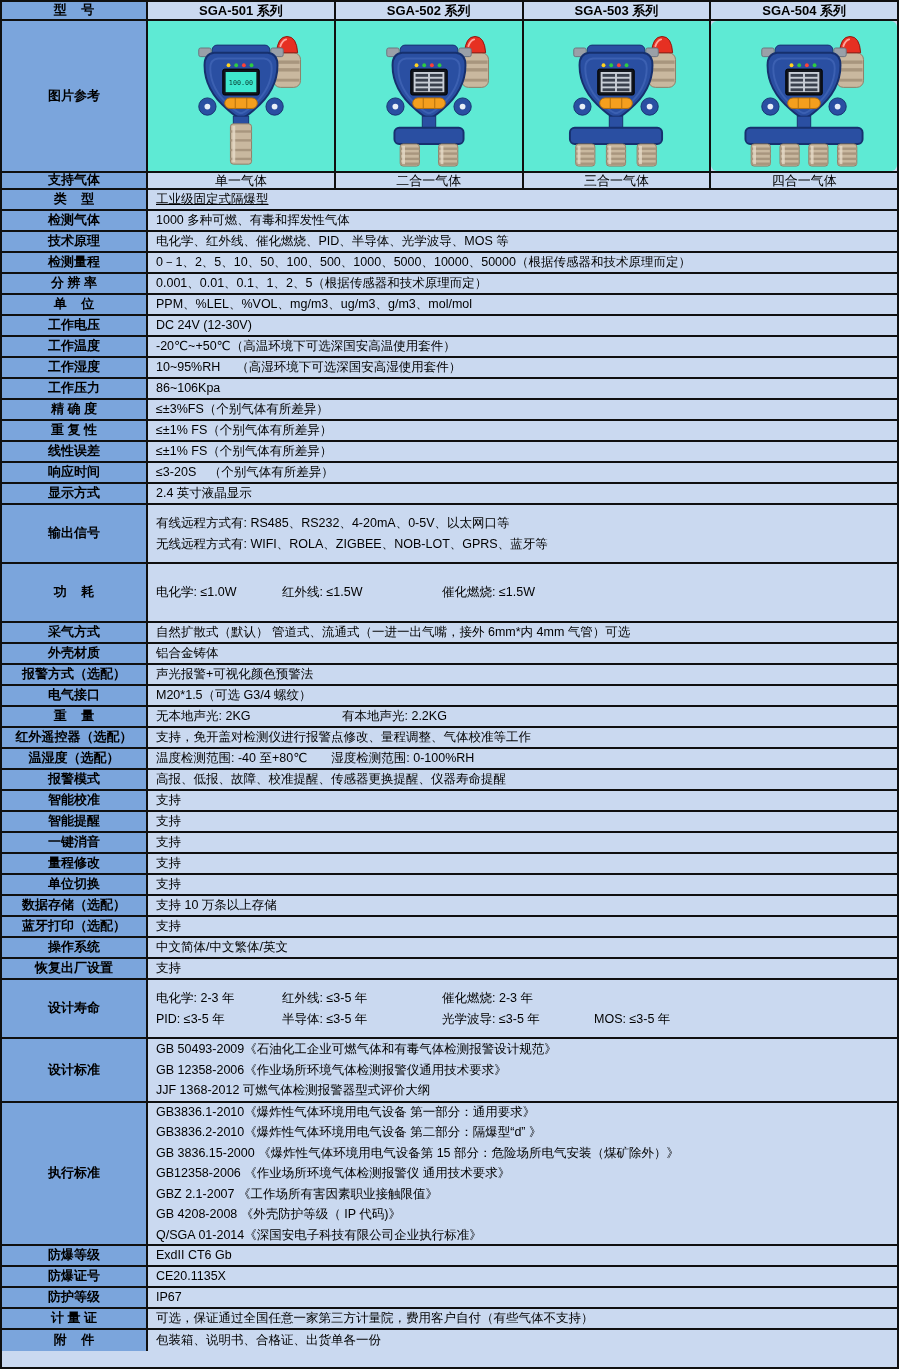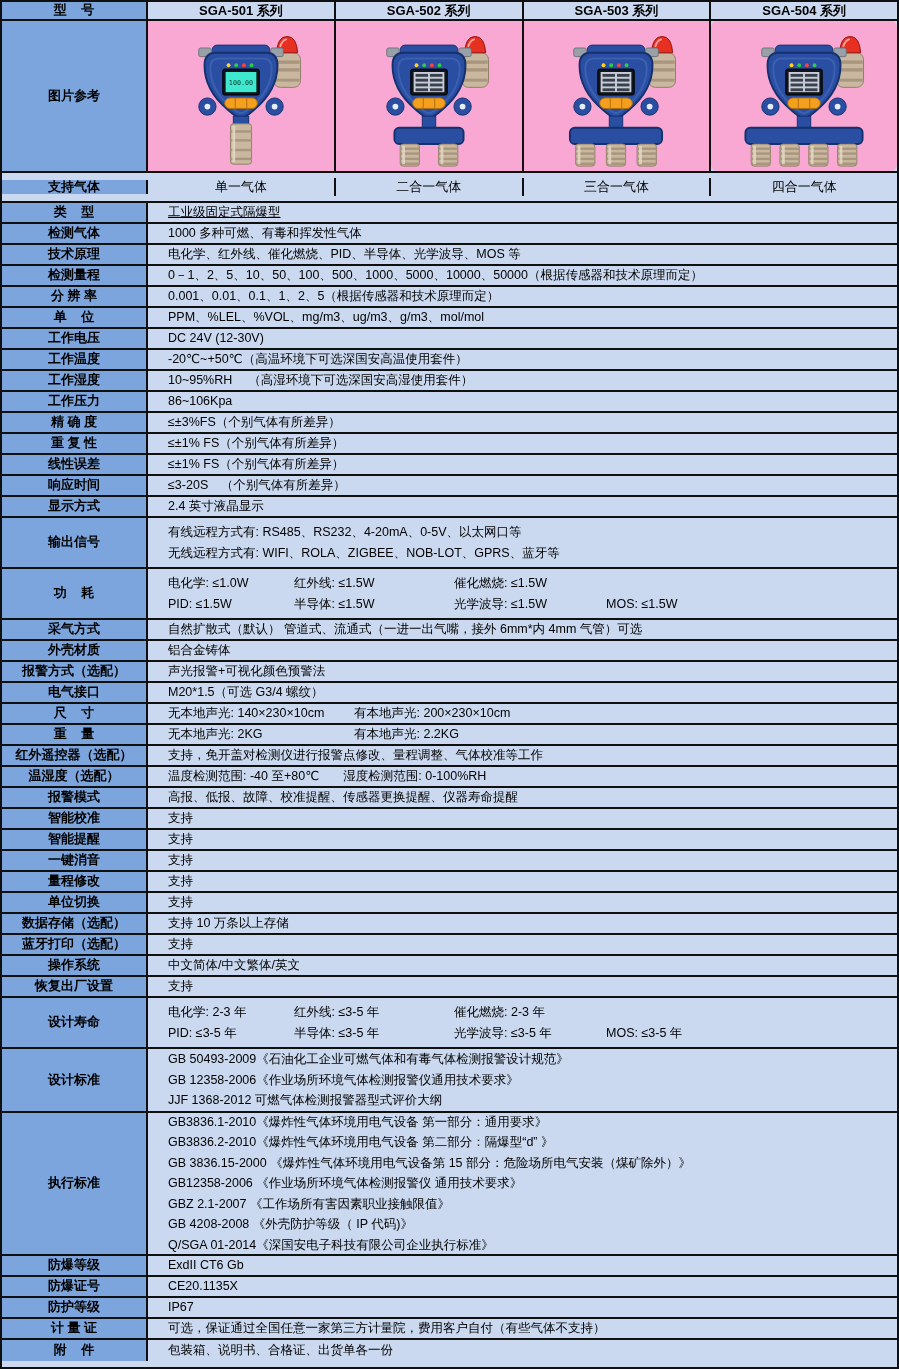--- a/index.html
+++ b/index.html
@@ -24,32 +24,32 @@
     flex:1;box-sizing:border-box;
     border-right:2px solid var(--bd,#101010);
     background:var(--valbg,#cad9f0);
     display:flex;align-items:center;justify-content:center;
     font-size:13px;overflow:hidden;
   }
   .row .mcell:last-child{border-right:none;border-radius:6px;}
   .hdr{height:19px;}
   .hdr .mcell{font-weight:bold;}
   .imgrow{height:152px;}
-  .devcell{background:#f9a8d4;}
-  .gasrow{height:30px;align-items:center;}
+  .devcell{background:#5eead4;}
+  .gasrow{height:17px;}
   .val{
     flex:1;box-sizing:border-box;background:var(--valbg,#cad9f0);
     display:flex;flex-direction:column;justify-content:center;
-    padding-left:20px;font-size:12.5px;overflow:hidden;
+    padding-left:8px;font-size:12.5px;overflow:hidden;
   }
   .line{line-height:20.4px;white-space:nowrap;}
   .seg{display:inline-block;}
   .ul .seg{text-decoration:underline;}
   .lines-1{height:21px;}
-  .lines-2{height:51px;}
+  .lines-2{height:59px;}
   .lines-3{height:64px;}
   .lines-7{height:143px;}
   .t4 .seg:nth-child(1){min-width:126px;}
   .t4 .seg:nth-child(2){min-width:160px;}
   .t4 .seg:nth-child(3){min-width:152px;}
   .t2 .seg:nth-child(1){min-width:186px;}
   .t2w .seg:nth-child(1){margin-right:24px;}
 </style>
 </head>
 <body>
@@ -419,21 +419,20 @@
         <div class="lab">输出信号</div>
         <div class="val">
           <div class="line"><span class="seg">有线远程方式有: RS485、RS232、4-20mA、0-5V、以太网口等</span></div>
           <div class="line"><span class="seg">无线远程方式有: WIFI、ROLA、ZIGBEE、NOB-LOT、GPRS、蓝牙等</span></div>
         </div>
       </div>
       <div class="row lines-2 t4">
         <div class="lab">功    耗</div>
         <div class="val">
           <div class="line"><span class="seg">电化学: ≤1.0W</span><span class="seg">红外线: ≤1.5W</span><span class="seg">催化燃烧: ≤1.5W</span></div>
-          <div class="line"><span class="seg">PID: ≤1.5W</span><span class="seg">半导体: ≤1.5W</span><span class="seg">光学波导: ≤1.5W</span><span class="seg">MOS: ≤1.5W</span></div>
         </div>
       </div>
       <div class="row lines-1">
         <div class="lab">采气方式</div>
         <div class="val">
           <div class="line"><span class="seg">自然扩散式（默认） 管道式、流通式（一进一出气嘴，接外 6mm*内 4mm 气管）可选</span></div>
         </div>
       </div>
       <div class="row lines-1">
         <div class="lab">外壳材质</div>
@@ -444,26 +443,20 @@
       <div class="row lines-1">
         <div class="lab">报警方式（选配）</div>
         <div class="val">
           <div class="line"><span class="seg">声光报警+可视化颜色预警法</span></div>
         </div>
       </div>
       <div class="row lines-1">
         <div class="lab">电气接口</div>
         <div class="val">
           <div class="line"><span class="seg">M20*1.5（可选 G3/4 螺纹）</span></div>
-        </div>
-      </div>
-      <div class="row lines-1 t2">
-        <div class="lab">尺    寸</div>
-        <div class="val">
-          <div class="line"><span class="seg">无本地声光: 140×230×10cm</span><span class="seg">有本地声光: 200×230×10cm</span></div>
         </div>
       </div>
       <div class="row lines-1 t2">
         <div class="lab">重    量</div>
         <div class="val">
           <div class="line"><span class="seg">无本地声光: 2KG</span><span class="seg">有本地声光: 2.2KG</span></div>
         </div>
       </div>
       <div class="row lines-1">
         <div class="lab">红外遥控器（选配）</div>

